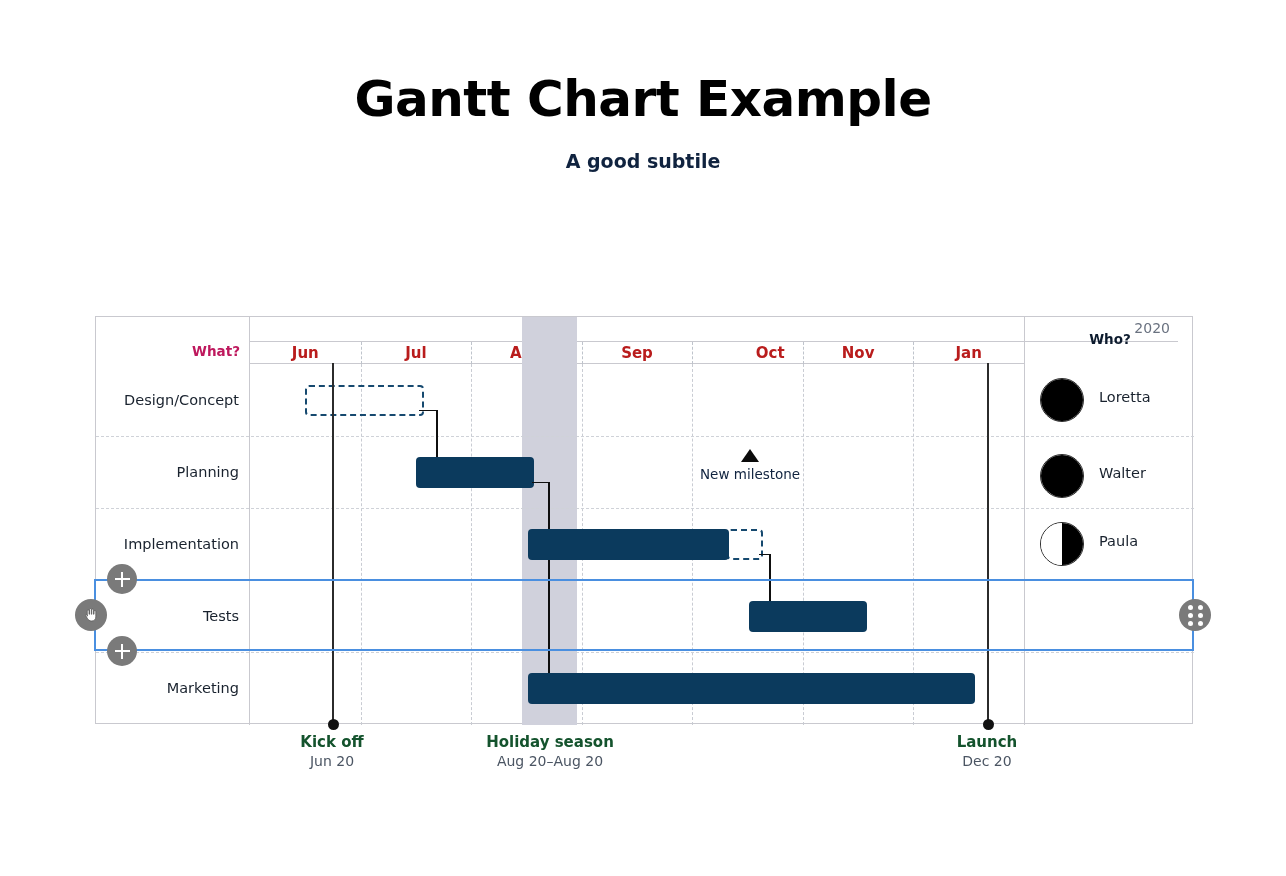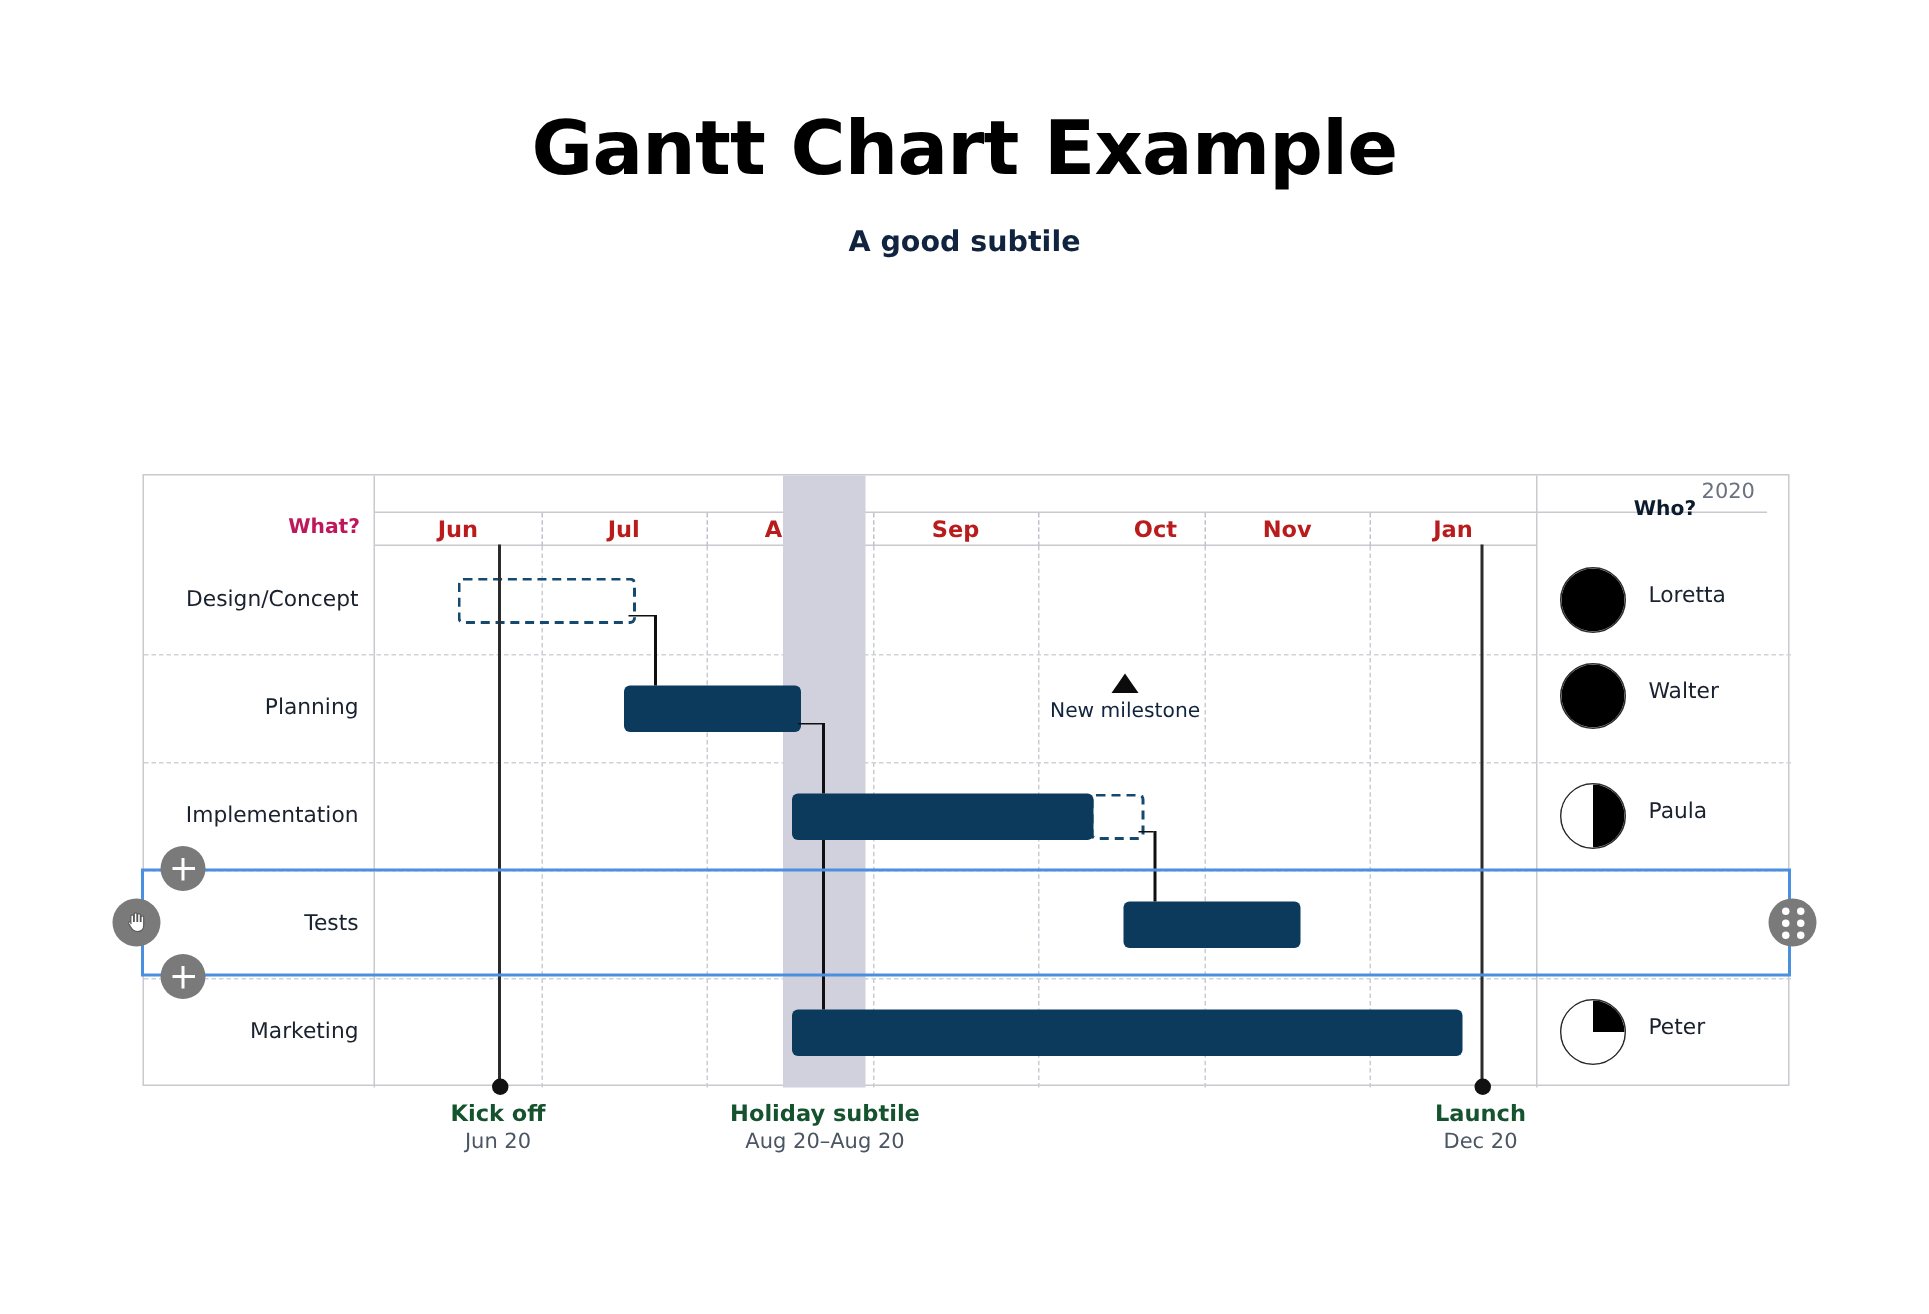--- a/index.html
+++ b/index.html
@@ -261,37 +261,31 @@
           <div class="row-label" style="top: 314px;">Marketing</div>
         </div>
 
       <div class="col-who" id="who-col">
           <div class="who-row" style="top: 0px;">
             <div class="avatar">
               <div class="avatar-fill" style="background: rgb(0, 0, 0);"></div>
             </div>
             <div class="who-name">Loretta</div>
           </div>
-          <div class="who-row" style="top: 64px;">
+          <div class="who-row" style="top: 76px;">
             <div class="avatar">
               <div class="avatar-fill" style="background: rgb(0, 0, 0);"></div>
             </div>
             <div class="who-name">Walter</div>
           </div>
           <div class="who-row" style="top: 144px;">
             <div class="avatar">
               <div class="avatar-fill" style="background: conic-gradient(rgb(0, 0, 0) 0deg, rgb(0, 0, 0) 180deg, rgb(255, 255, 255) 180deg, rgb(255, 255, 255) 360deg);"></div>
             </div>
             <div class="who-name">Paula</div>
-          </div>
-          <div class="who-row" style="top: 288px;">
-            <div class="avatar">
-              <div class="avatar-fill" style="background: conic-gradient(rgb(0, 0, 0) 0deg, rgb(0, 0, 0) 90deg, rgb(255, 255, 255) 90deg, rgb(255, 255, 255) 360deg);"></div>
-            </div>
-            <div class="who-name">Peter</div>
           </div>
         </div>
 
       <div id="row-lines">
           <div class="hline" style="top: 72px;"></div>
           <div class="hline" style="top: 144px;"></div>
           <div class="hline" style="top: 216px;"></div>
           <div class="hline" style="top: 288px;"></div>
         </div>
     </div>
@@ -318,21 +312,21 @@
   </div>
 
   <div id="events">
       <div class="event-line" style="left: 332px; top: 363px; height: 361px;"></div>
       <div class="event-dot" style="left: 327.5px; top: 719px;"></div>
       <div class="event-label" style="left: 222px; width: 220px; top: 733px;">
         <span class="en">Kick off</span>
         <span class="ed">Jun 20</span>
       </div>
       <div class="event-label" style="left: 440px; width: 220px; top: 733px;">
-        <span class="en">Holiday subtile</span>
+        <span class="en">Holiday season</span>
         <span class="ed">Aug 20–Aug 20</span>
       </div>
       <div class="event-line" style="left: 987px; top: 363px; height: 361px;"></div>
       <div class="event-dot" style="left: 982.5px; top: 719px;"></div>
       <div class="event-label" style="left: 877px; width: 220px; top: 733px;">
         <span class="en">Launch</span>
         <span class="ed">Dec 20</span>
       </div>
     </div>
 

